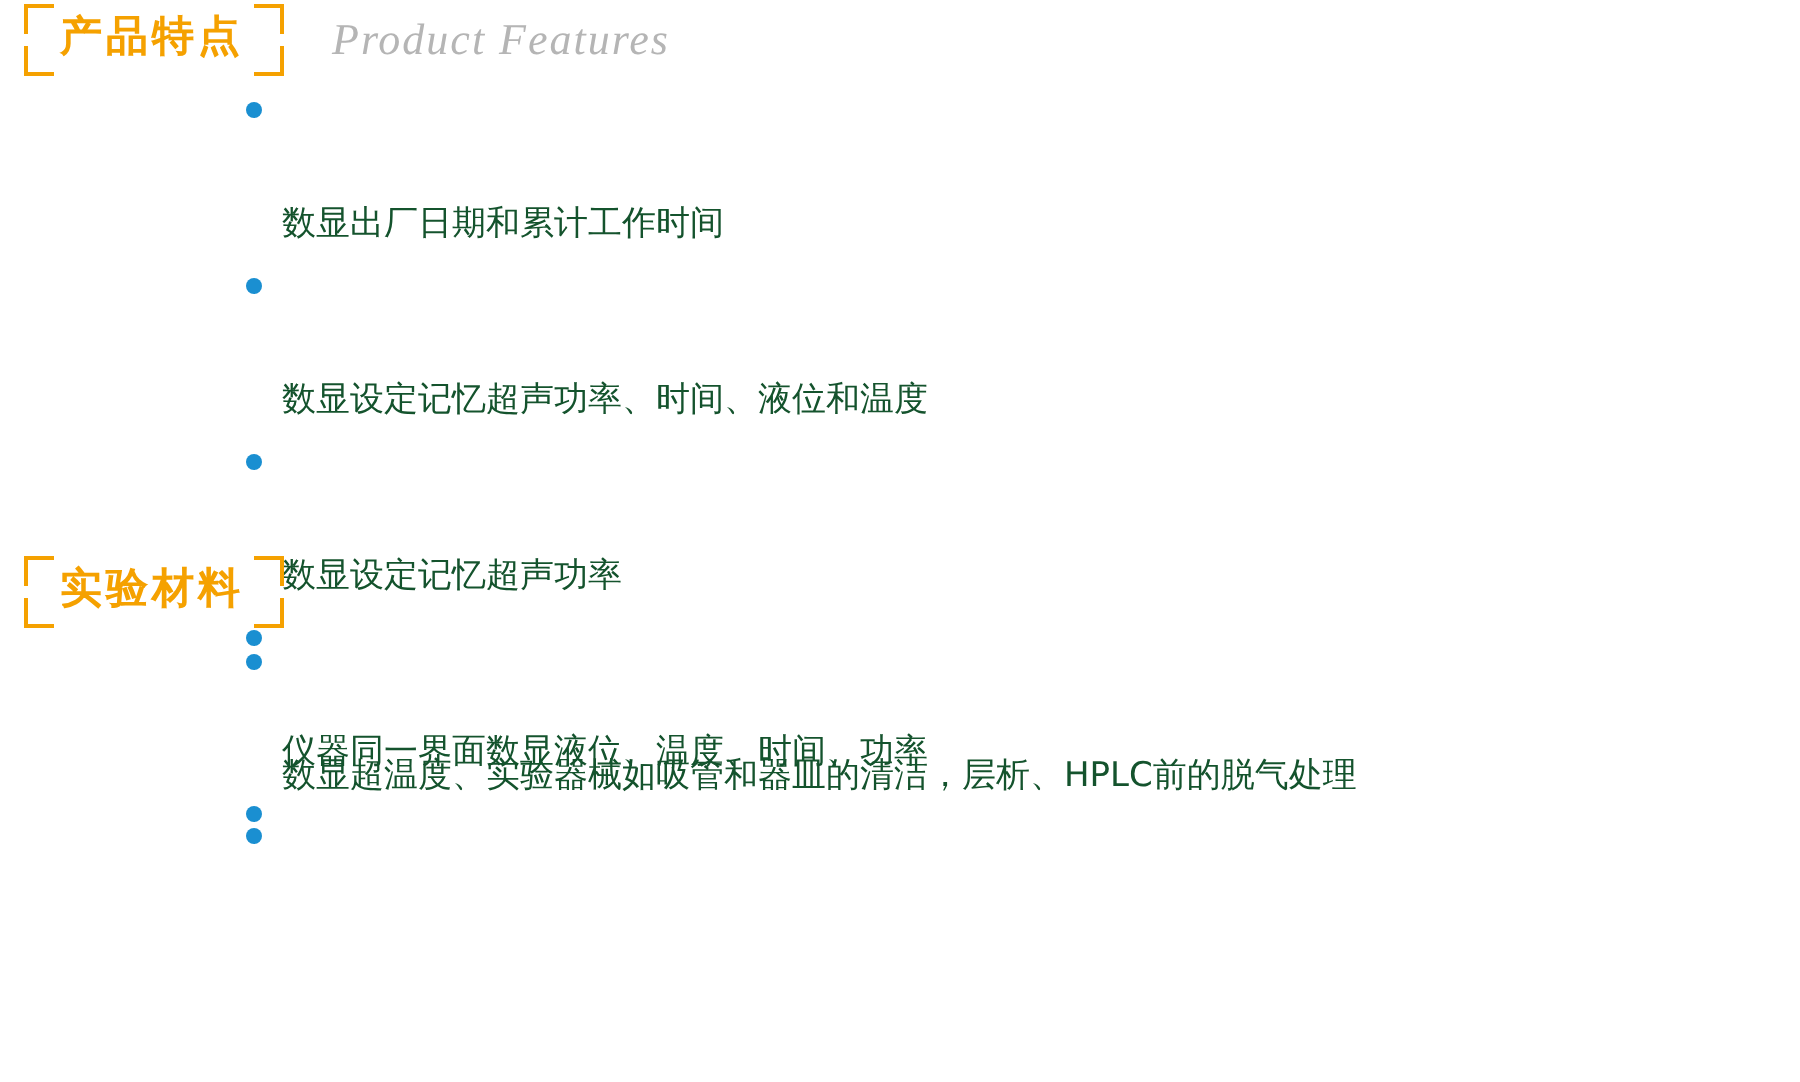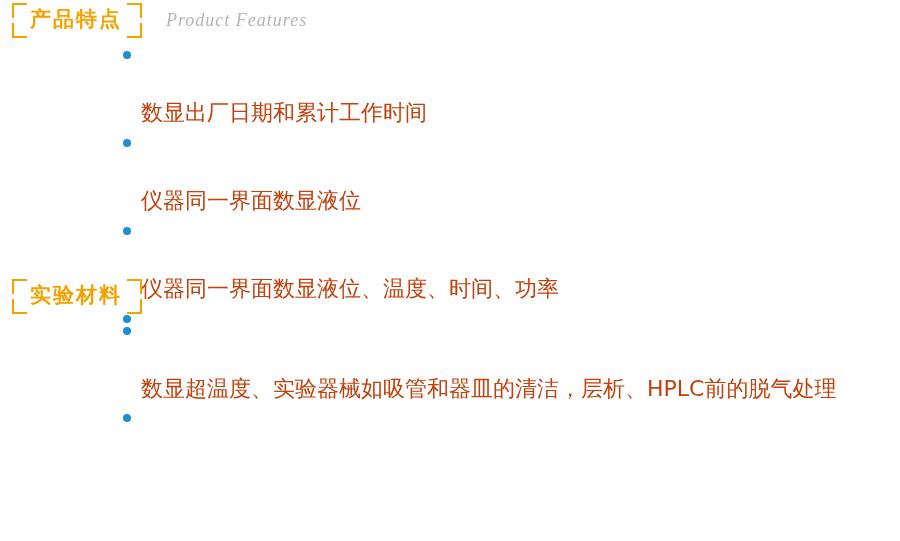--- a/index.html
+++ b/index.html
@@ -61,38 +61,38 @@
   }
   .corner.tl { top: -3px; left: -2px; border-top-width: 2px; border-left-width: 2px; }
   .corner.bl { bottom: -3px; left: -2px; border-bottom-width: 2px; border-left-width: 2px; }
   .corner.tr { top: -3px; right: -2px; border-top-width: 2px; border-right-width: 2px; }
   .corner.br { bottom: -3px; right: -2px; border-bottom-width: 2px; border-right-width: 2px; }
 
   .heading-en {
     margin-left: 26px;
     font-family: "Liberation Serif", "DejaVu Serif", serif;
     font-style: italic;
-    font-size: 18px;
+    font-size: 22px;
     color: #b5b5b5;
     letter-spacing: 1px;
     white-space: nowrap;
   }
 
   
   .list {
     margin: 0;
     padding: 0;
     list-style: none;
     padding-left: 123px;
   }
   .list li {
     position: relative;
     font-family: "DejaVu Sans", "Liberation Sans", sans-serif;
-    font-size: 22px;
-    color: #c2410c;
+    font-size: 17px;
+    color: #14532d;
     line-height: 29px;
     padding-left: 18px;
     margin-bottom: 0px;
     white-space: pre-line;
   }
   .bullet {
     position: absolute;
     left: 0;
     top: 11px;
     width: 8px;
@@ -121,21 +121,25 @@
       <span class="heading-en">Product  Features</span>
     </div>
 
     <ul class="list features">
       <li>
         <span class="bullet"></span>
         <span>数显出厂日期和累计工作时间</span>
       </li>
       <li>
         <span class="bullet"></span>
-        <span>仪器同一界面数显液位</span>
+        <span>数显设定记忆超声功率、时间、液位和温度</span>
+      </li>
+      <li>
+        <span class="bullet"></span>
+        <span>数显设定记忆超声功率</span>
       </li>
       <li>
         <span class="bullet"></span>
         <span>仪器同一界面数显液位、温度、时间、功率</span>
       </li>
       <li>
         <span class="bullet"></span>
         
       </li>
 

